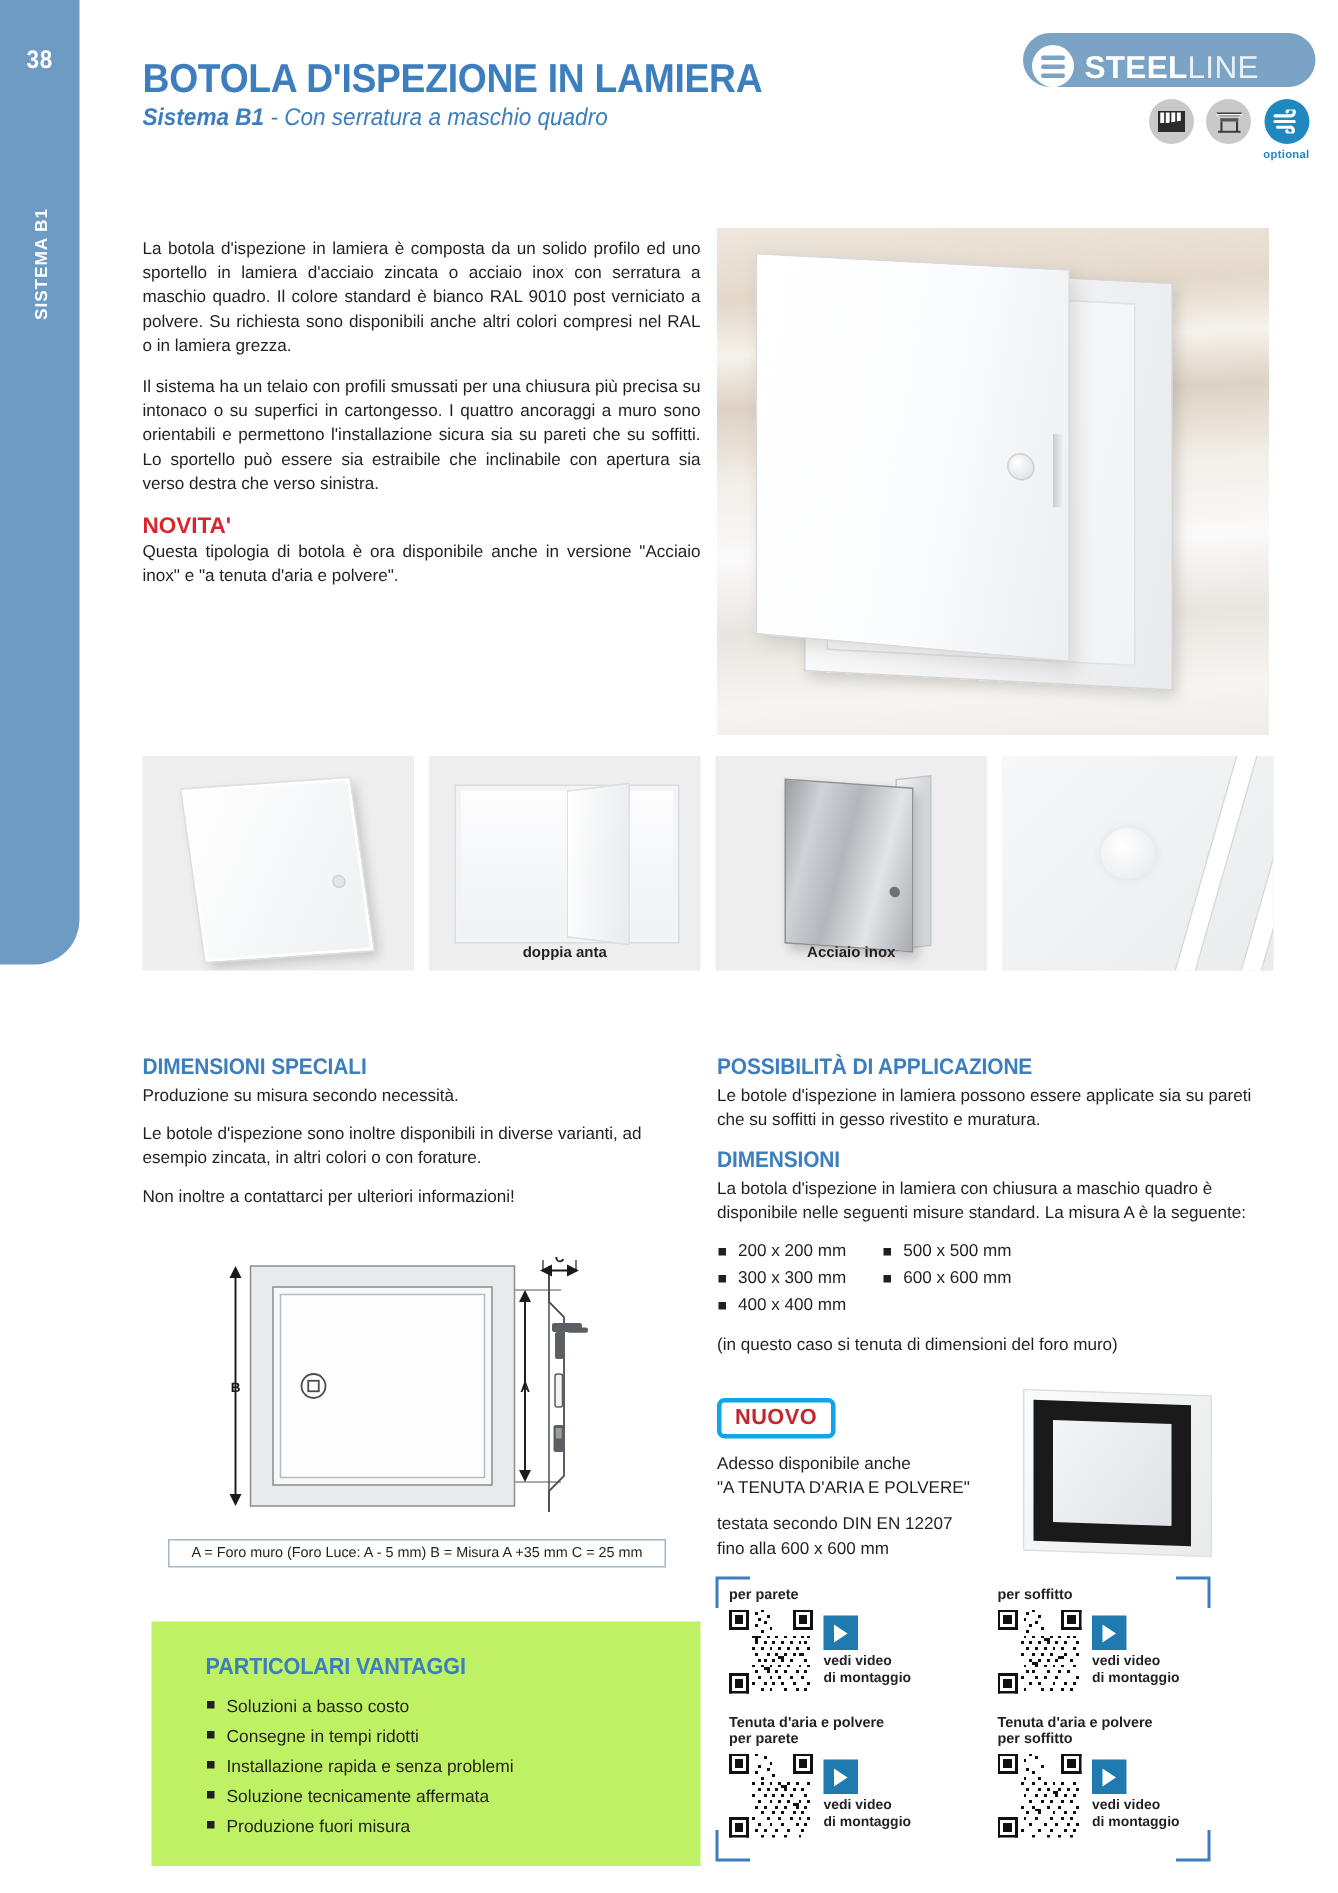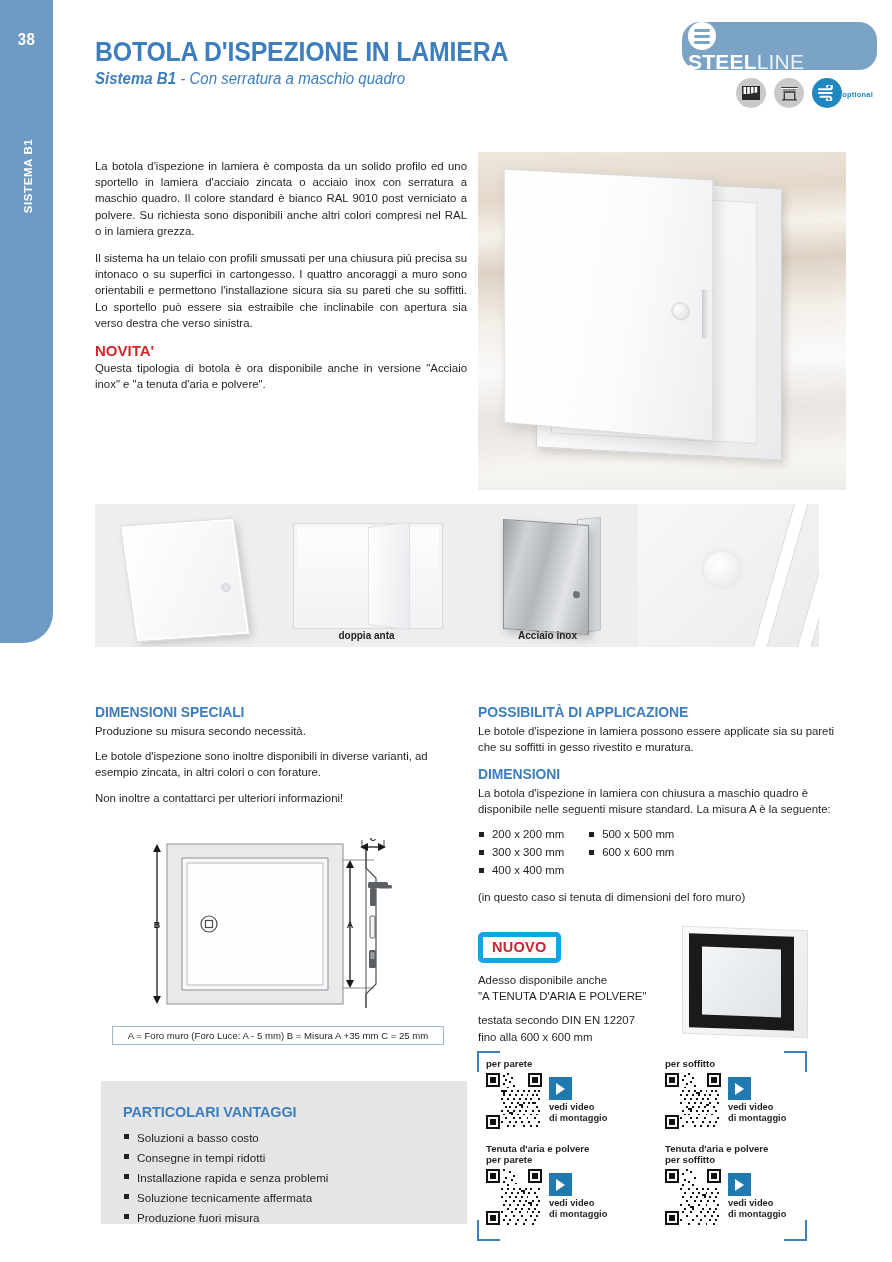--- a/index.html
+++ b/index.html
@@ -51,22 +51,22 @@
   #subtitle {
     margin-top: 4px;
     font-size: 16px; font-style: italic; color: #3c7ebe;
     transform: scaleX(.94); transform-origin: left center;
   }
   #subtitle .sys { font-weight: bold; }
 
   
   #logo-block { position: absolute; right: 15px; top: 22px; width: 195px; }
   #logo-pill {
-    height: 48px; border-radius: 18px; background: #7ba3c6;
-    display: flex; align-items: flex-start; padding-left: 6px; flex-direction: column;
+    height: 36px; border-radius: 18px; background: #7ba3c6;
+    display: flex; align-items: flex-end; padding-left: 6px;
   }
   #logo-mark {
     width: 28px; height: 28px; border-radius: 50%;
     background: #ffffff; margin-right: 7px;
     display: flex; flex-direction: column; justify-content: center; align-items: center; gap: 3px;
     flex: 0 0 auto;
   }
   #logo-mark i { display: block; width: 16px; height: 3px; background: #7ba3c6; border-radius: 2px; }
   #logo-text { font-size: 21px; letter-spacing: .2px; color: #ffffff; }
   #logo-text .b { font-weight: bold; }
@@ -76,21 +76,21 @@
     margin-top: 8px; display: flex; justify-content: flex-end;
     align-items: flex-start; gap: 8px; padding-right: 4px;
   }
   .pic-icon {
     width: 30px; height: 30px; border-radius: 50%;
     display: flex; align-items: center; justify-content: center;
     position: relative;
   }
   .pic-icon.gray { background: #c9c9c9; }
   .pic-icon.blue { background: #1f89bf; }
-  .opt-wrap { display: flex; flex-direction: row; align-items: center; }
+  .opt-wrap { display: flex; flex-direction: column; align-items: center; }
   #optional-label {
     margin-top: 2px; font-size: 7.5px; font-weight: bold; color: #1f89bf; letter-spacing: .2px;
   }
 
   
   .col-left { position: absolute; left: 95px; width: 372px; }
   .col-right { position: absolute; left: 478px; width: 370px; }
 
   p.body {
     font-size: 11.4px; line-height: 1.42; text-align: justify; color: #231f20;
@@ -128,21 +128,21 @@
     border-radius: 50%;
     background: radial-gradient(circle at 36% 34%,#ffffff,#d9dbde);
     border: 1px solid #cdcfd2;
   }
   .door-edge {
     position: absolute; right: 4px; top: 108px; width: 6px; height: 48px;
     background: linear-gradient(90deg,#c9cbce,#eceef0);
   }
 
   
-  #thumbs { position: absolute; left: 95px; top: 504px; width: 755px; display: flex; }
+  #thumbs { position: absolute; left: 95px; top: 504px; width: 755px; display: flex; gap: 10px; }
   .thumb {
     width: 181px; height: 143px; background: #eeeeee;
     position: relative; overflow: hidden;
   }
   .thumb-cap {
     position: absolute; bottom: 6px; left: 0; width: 100%;
     text-align: center; font-size: 10px; font-weight: bold; color: #231f20;
     font-family: "Liberation Sans Narrow","Liberation Sans", sans-serif;
   }
   .t1-panel {
@@ -218,29 +218,29 @@
   
   #drawing { position: absolute; left: 112px; top: 838px; width: 338px; height: 175px; }
   #draw-caption {
     position: absolute; left: 112px; top: 1026px; width: 332px;
     border: 1px solid #9fb6cc; background: #ffffff;
     font-size: 9.6px; text-align: center; padding: 3px 2px; color: #231f20;
   }
 
   
   #vantaggi {
-    position: absolute; left: 101px; top: 1081px; width: 366px; height: 143px;
-    background: #e5e5e5; padding: 22px 26px 0 22px;
+    position: absolute; left: 101px; top: 1081px; width: 366px; height: 163px;
+    background: #bef264; padding: 22px 26px 0 36px;
   }
   #vantaggi .sec-head { font-size: 15.5px; margin-bottom: 7px; }
   #vantaggi ul.sq li { line-height: 1.72; font-size: 11.6px; }
 
   
   #nuovo-badge {
-    display: inline-block; border: 5px solid #0ea5e9; border-radius: 5px;
+    display: inline-block; border: 3px solid #0ea5e9; border-radius: 5px;
     color: #c2272d; font-size: 14.5px; font-weight: bold;
     padding: 2px 9px 3px 9px; letter-spacing: .3px; margin-bottom: 9px;
   }
   #nuovo-img {
     position: absolute; left: 682px; top: 928px; width: 126px; height: 108px;
   }
   .ni-outer {
     position: absolute; inset: 0;
     background: linear-gradient(120deg,#fafbfc,#e8eaec);
     border: 1px solid #dcdee1; transform: skewY(2deg);

